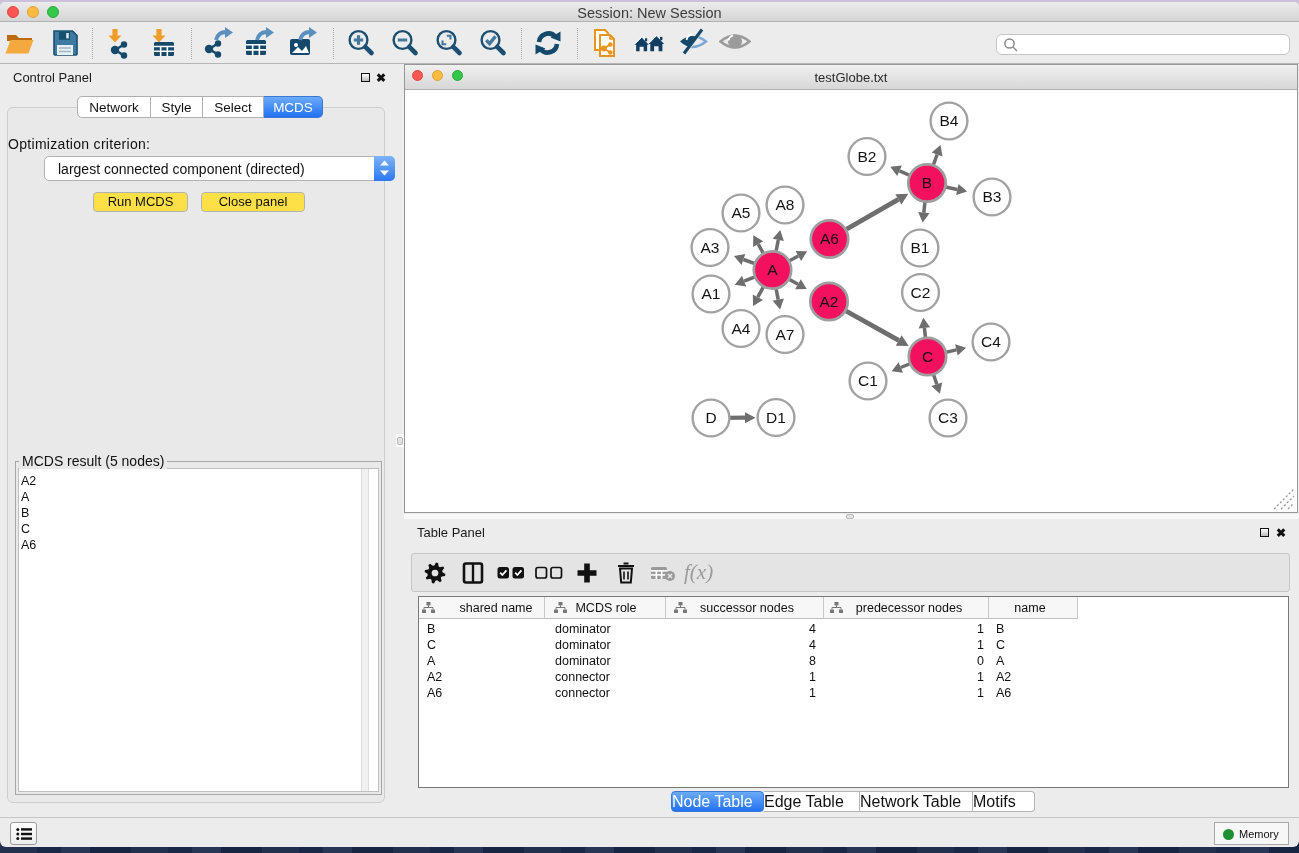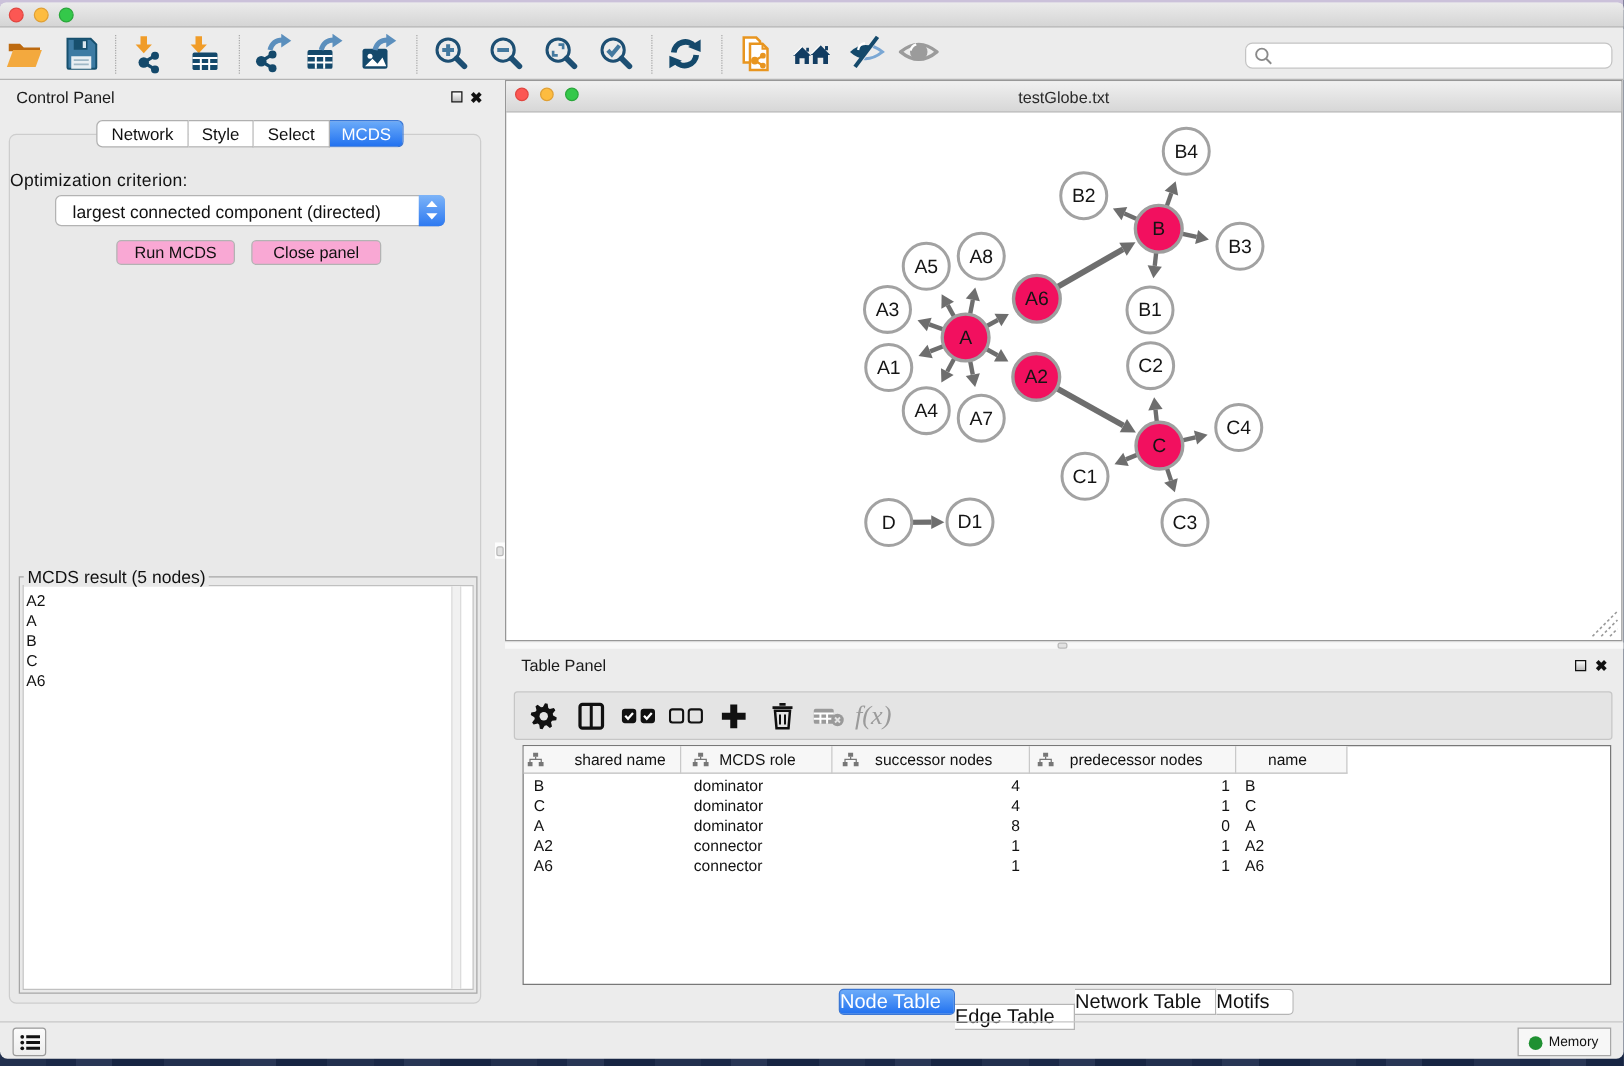--- a/index.html
+++ b/index.html
@@ -19,24 +19,24 @@
 #cp-title { left:13px; top:68px; font-size:13px; color:#1a1a1a; }
 .panehdr-sq { width:9px; height:9px; border:1.5px solid #111; background:linear-gradient(#fff,#bbb); }
 .panehdr-x { font-size:12px; color:#111; font-weight:bold; }
 #cp-box { left:7px; top:105px; width:378px; height:696px; background:#e9e9e9; border:1px solid #cdcdcd; border-radius:6px; }
 .tabs { display:flex; }
 .tab { height:22px; background:#fff; border:1px solid #b0b0b0; border-left:none; font-size:13.5px; color:#111; text-align:center; line-height:21px; }
 .tab.first { border-left:1px solid #b0b0b0; border-radius:5px 0 0 5px; }
 .tab.last { border-radius:0 5px 5px 0; }
 .tab.sel { background:linear-gradient(#6babf9,#2272f0); color:#fff; border-color:#3b77d4; }
 #opt-label { left:8px; top:134px; width:376px; text-align:left; font-size:14px; letter-spacing:0.3px; color:#111; }
-#dropdown { left:44px; top:154px; width:312px; height:25px; background:#fff; border:1px solid #b3b3b3; border-radius:5px; }
+#dropdown { left:44px; top:154px; width:351px; height:25px; background:#fff; border:1px solid #b3b3b3; border-radius:5px; }
 #dropdown .txt { position:absolute; left:13px; top:3.5px; font-size:14px; color:#111; }
 #spinner { position:absolute; right:-1px; top:-1px; width:21px; height:25px; background:linear-gradient(#7db4f8,#2d79f1); border-radius:0 5px 5px 0; }
-.btn { height:20px; background:#f9a8d4; border:1px solid #b3b3b3; border-radius:4px; font-size:13px; color:#111; text-align:center; line-height:18px; }
+.btn { height:20px; background:#fde047; border:1px solid #b3b3b3; border-radius:4px; font-size:13px; color:#111; text-align:center; line-height:18px; }
 #fieldset { left:15px; top:459px; width:367px; height:334px; border:1px solid #a6a6a6; }
 #fs-legend { left:19px; top:451px; font-size:14px; color:#111; background:#e9e9e9; padding:0 3px; }
 #fs-white { left:18px; top:466px; width:361px; height:324px; background:#fff; border:1px solid #c0c0c0; }
 #fs-scroll { left:361px; top:467px; width:8px; height:322px; background:#f1f1f1; border-left:1px solid #dcdcdc; border-right:1px solid #dcdcdc; }
 #fs-list { left:21px; top:471px; font-size:12.5px; color:#111; line-height:16px; }
 
 #nw { left:404px; top:62px; width:894px; height:449px; background:#fff; border:1px solid #979797; }
 #nw-titlebar { left:0; top:0; width:892px; height:25px; background:linear-gradient(#f0f0f0,#d7d7d7); border-bottom:1px solid #b1b1b1; }
 #nw-title { width:100%; text-align:center; top:5px; font-size:13px; color:#2a2a2a; }
 .tl2 { border-radius:50%; width:11px; height:11px; top:5px; }
@@ -57,20 +57,21 @@
 #memtxt { left:24px; top:5px; font-size:11px; color:#111; }
 </style>
 </head>
 <body>
 <div class="abs" id="desktop-top"></div>
 <div class="abs" id="win">
   <div class="abs" id="titlebar">
     <div class="abs tl" style="left:7px; background:#fc5753; border:0.5px solid #e14640;"></div>
     <div class="abs tl" style="left:27px; background:#fdbc40; border:0.5px solid #e0a034;"></div>
     <div class="abs tl" style="left:47px; background:#34c84a; border:0.5px solid #2aa73b;"></div>
+    <div class="abs" id="title">Session: New Session</div>
   </div>
   <div class="abs" id="toolbar">
     <svg class="abs ticon" style="left:4px;" width="32" height="32" viewBox="0 0 32 32">
         <path d="M3 8 L12 8 L15 11 L28 11 L28 14 L3 14 Z" fill="#bd6a10"></path>
 <path d="M1.5 26.5 L6.5 13 L29.5 13 L24.5 26.5 Z" fill="#f3a93e"></path>
       </svg>
 <svg class="abs ticon" style="left:49px;" width="32" height="32" viewBox="0 0 32 32">
         <path d="M5 4 H23.5 L28 8.5 V27 Q28 28 27 28 H6 Q5 28 5 27 Z" fill="#3d7ba3" stroke="#17506e" stroke-width="1.6"></path>
 <rect x="10" y="4.8" width="11" height="8" fill="#17506e"></rect>
 <rect x="17.2" y="6" width="2.6" height="5.4" fill="#dbe7ee"></rect>
@@ -450,21 +451,21 @@
 <div class="abs row-txt" style="left:460px;top:73px;width:105px;text-align:right;">1</div>
 <div class="abs row-txt" style="left:577px;top:73px;">A2</div>
 <div class="abs row-txt" style="left:8px;top:89px;">A6</div>
 <div class="abs row-txt" style="left:136px;top:89px;">connector</div>
 <div class="abs row-txt" style="left:300px;top:89px;width:97px;text-align:right;">1</div>
 <div class="abs row-txt" style="left:460px;top:89px;width:105px;text-align:right;">1</div>
 <div class="abs row-txt" style="left:577px;top:89px;">A6</div>
   </div>
   <div class="abs tabs" style="left:671px; top:789px;">
     <div class="bt-tab sel first" style="width:93px; border-radius:4px; border:1px solid #3b77d4; background:linear-gradient(#6babf9,#2272f0); color:#fff;">Node Table</div>
-    <div class="bt-tab" style="width:96px;margin-top:12px;">Edge Table</div>
+    <div class="bt-tab" style="width:96px;">Edge Table</div>
     <div class="bt-tab" style="width:113px;">Network Table</div>
     <div class="bt-tab last" style="width:62px; border-radius:0 4px 4px 0;">Motifs</div>
   </div>
   <div class="abs" id="statusline"></div>
   <div class="abs" id="listbtn">
       <svg width="17" height="14" style="position:absolute;left:5px;top:4px;" viewBox="0 0 17 14">
 <g fill="#111">
           <circle cx="1.8" cy="2.4" r="1.5"></circle>
           <circle cx="1.8" cy="7" r="1.5"></circle>
           <circle cx="1.8" cy="11.6" r="1.5"></circle>

